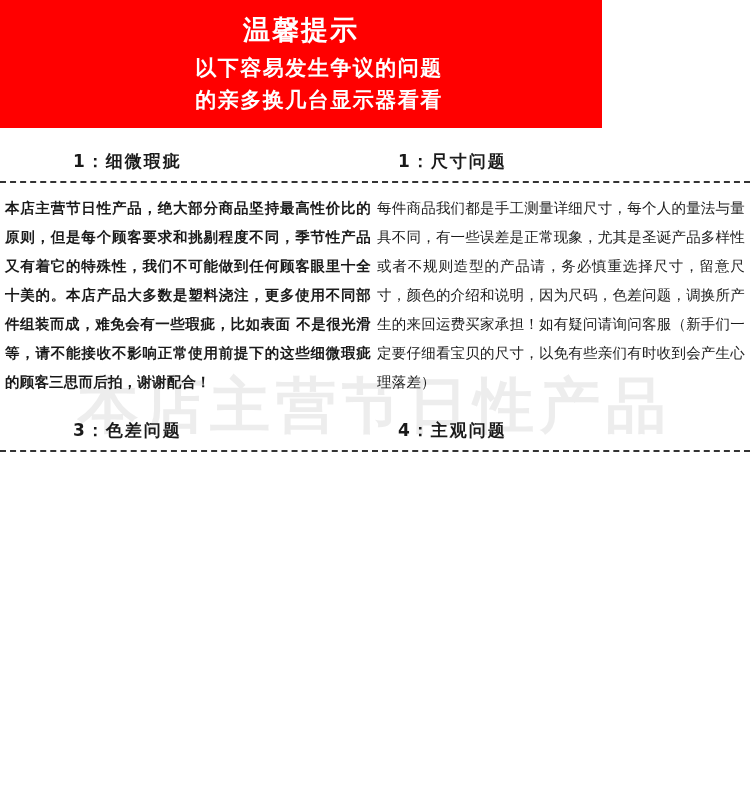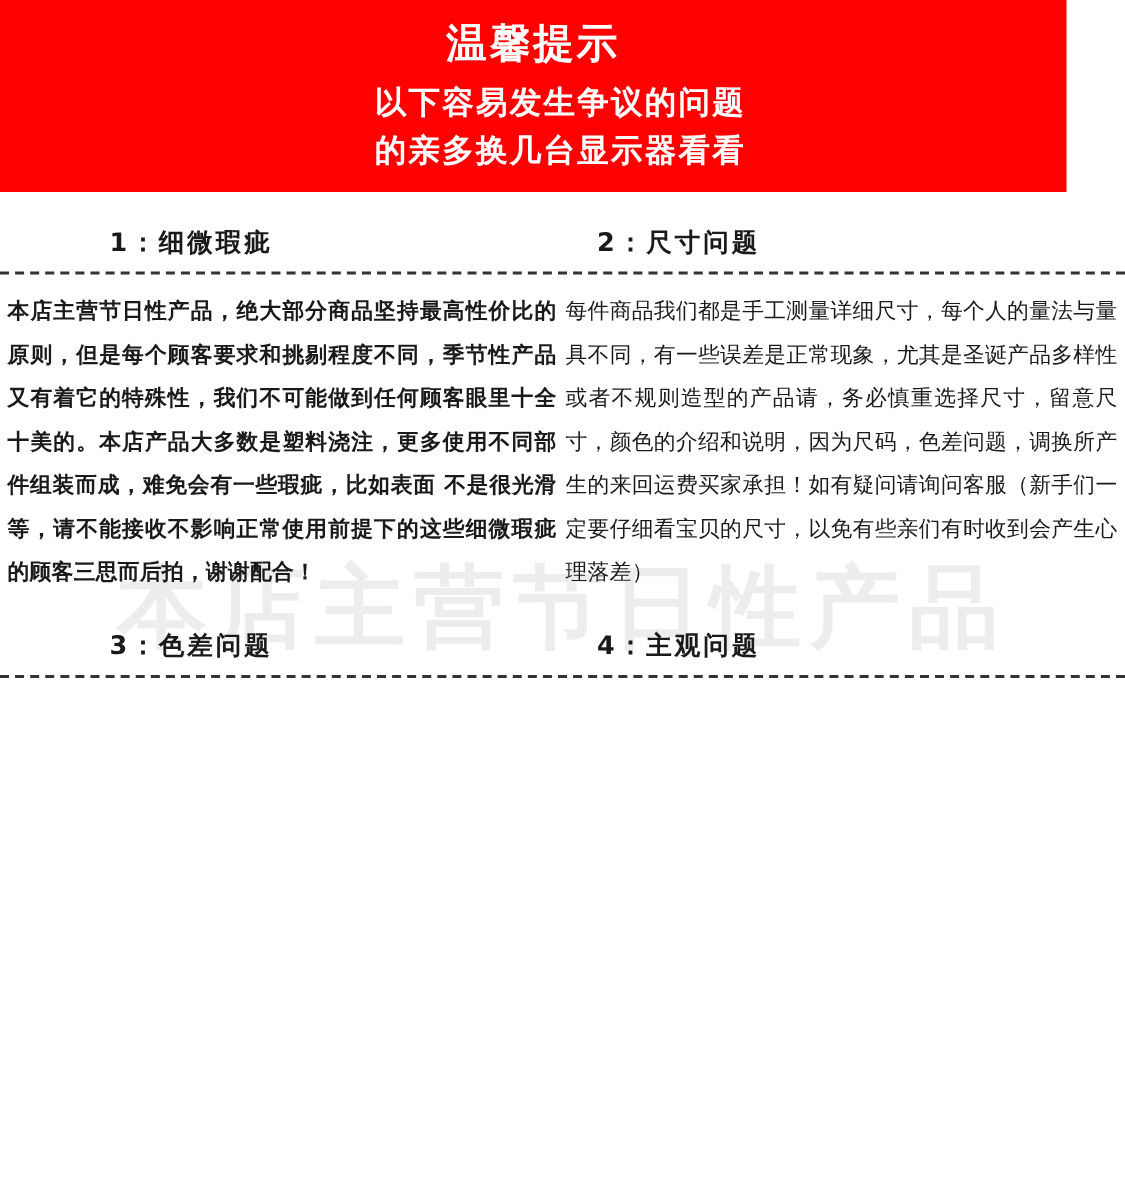--- a/index.html
+++ b/index.html
@@ -10,21 +10,21 @@
     width: 750px;
     height: 790px;
     background: #ffffff;
     font-family: "DejaVu Sans", "Liberation Sans", sans-serif;
     overflow: hidden;
     position: relative;
   }
 
   
   .banner {
-    width: 711px;
+    width: 602px;
     height: 128px;
     background: #ff0000;
     box-sizing: border-box;
     padding-top: 12px;
     text-align: center;
     position: relative;
   }
   .banner-title {
     color: #ffffff;
     font-size: 27px;
@@ -122,21 +122,21 @@
 
 <div class="watermark">本店主营节日性产品</div>
 
 <div class="content">
 
   <div class="row">
     <div class="col">
       <div class="sec-head indent-a">1：细微瑕疵</div>
     </div>
     <div class="col">
-      <div class="sec-head indent-b">2：尺寸问题</div>
+      <div class="sec-head indent-b">1：尺寸问题</div>
     </div>
   </div>
 
   <div class="divider-row"></div>
 
   <div class="row">
     <div class="col block-1">
       <p class="body-text">本店主营节日性产品，绝大部分商品坚持最高性价比的原则，但是每个顾客要求和挑剔程度不同，季节性产品又有着它的特殊性，我们不可能做到任何顾客眼里十全十美的。本店产品大多数是塑料浇注，更多使用不同部件组装而成，难免会有一些瑕疵，比如表面 不是很光滑等，请不能接收不影响正常使用前提下的这些细微瑕疵的顾客三思而后拍，谢谢配合！</p>
     </div>
     <div class="col block-2">

